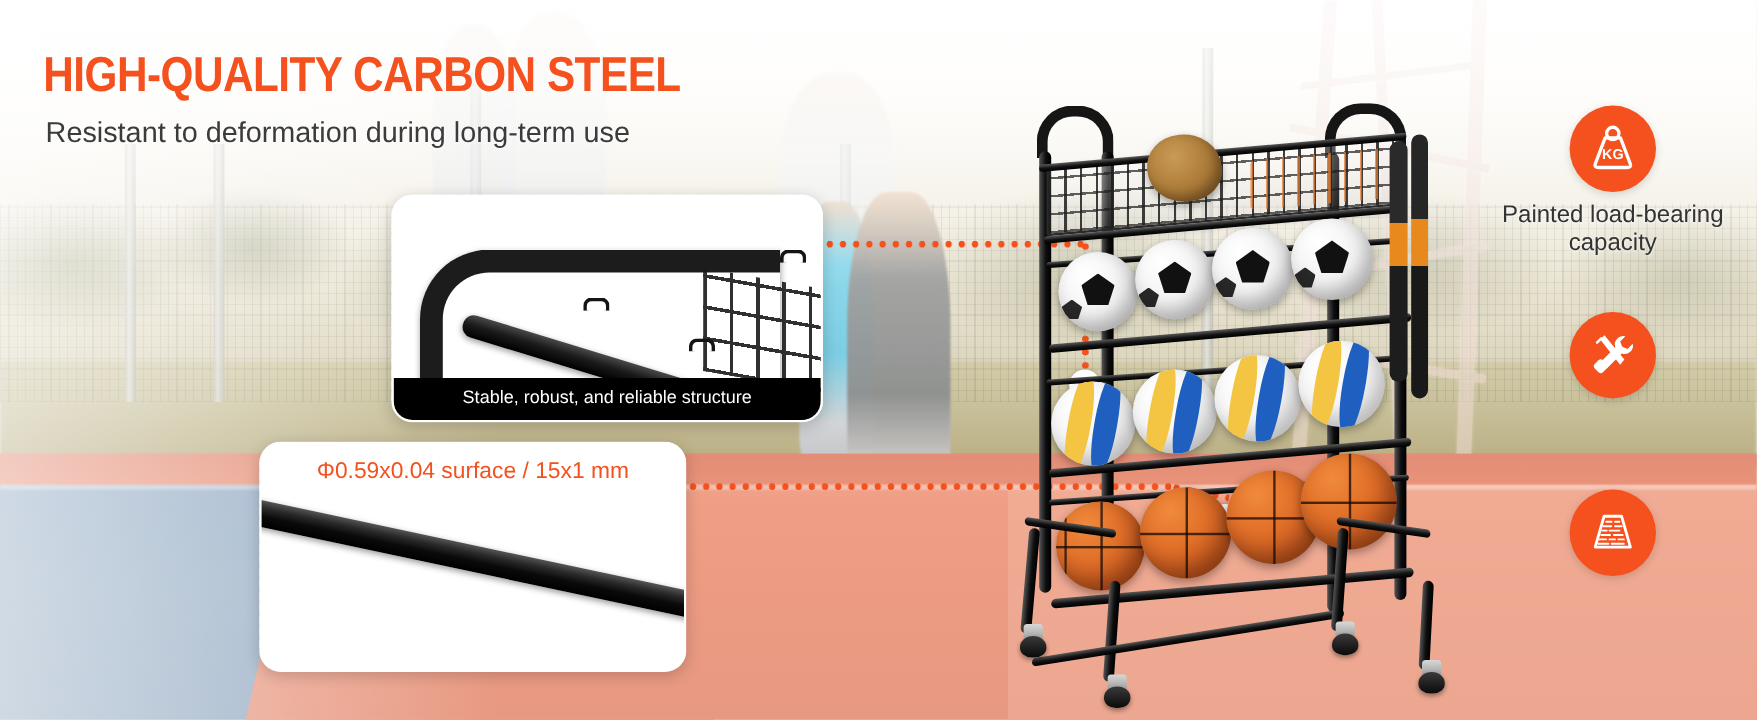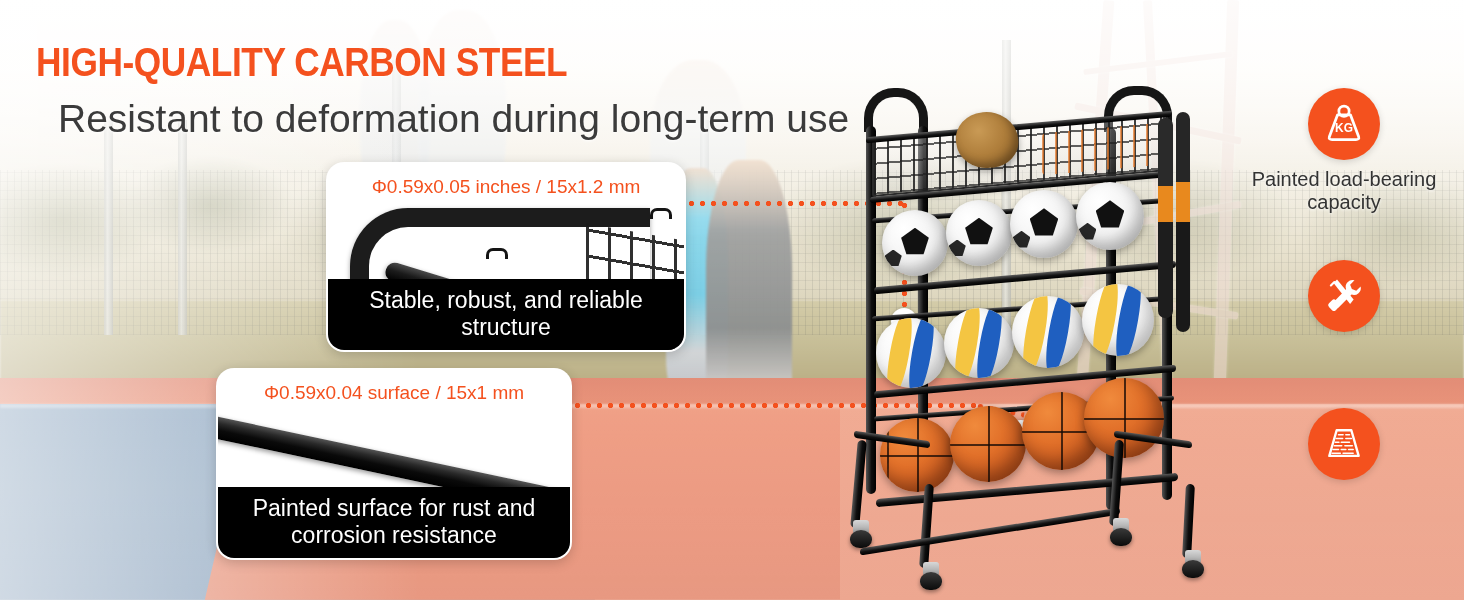--- a/index.html
+++ b/index.html
@@ -117,25 +117,24 @@
     font-weight:700;
     letter-spacing:-0.5px;
     color:#F4511E;
     font-family:"Liberation Sans Narrow","Liberation Sans", sans-serif;
     transform:scaleX(.86); transform-origin:left center;
     white-space:nowrap;
     text-shadow:0 1px 2px rgba(255,255,255,.9);
   }
   .subline {
     position:absolute; left:38px; top:98px;
-    font-size:39px; line-height:1.1;
+    font-size:24px; line-height:1.1;
     color:#3b3b3b;
     white-space:nowrap;
     text-shadow:0 1px 3px rgba(255,255,255,.95);
-    margin-left:20px;
   }
 
   
   .callout {
     position:absolute;
     background:#ffffff;
     border:2px dashed #ffffff;
     border-radius:18px;
     overflow:hidden;
     box-shadow:0 3px 12px rgba(0,0,0,.18);
@@ -145,21 +144,21 @@
     text-align:center;
     color:#F4511E;
     font-size:19px;
     white-space:nowrap;
   }
   .callout .photo { position:absolute; left:0; right:0; top:0; bottom:0; overflow:hidden; }
   .callout .caption {
     position:absolute; left:0; right:0; bottom:0;
     background:#000000;
     color:#ffffff;
-    font-size:23px;
+    font-size:15px;
     line-height:1.15;
     text-align:center;
     padding:8px 14px 10px;
   }
 
   
   .tube-bend {
     position:absolute;
     border:19px solid #1c1c1c;
     border-right:none; border-bottom:none;
@@ -454,31 +453,29 @@
 
   <div class="callout" style="left:326px; top:162px; width:360px; height:190px;">
     <div class="photo">
       <div class="tube-bend" style="left:22px; top:44px; width:300px; height:150px;"></div>
       <div class="tube-diag" style="left:58px; top:96px; width:330px; transform:rotate(17deg); transform-origin:left center;"></div>
       <div class="grid-bit" style="left:258px; top:68px; width:100px; height:86px; transform:skewY(10deg); opacity:.9;"></div>
       <div class="clip" style="left:158px; top:84px;"></div>
       <div class="clip" style="left:246px; top:118px;"></div>
       <div class="clip" style="left:322px; top:44px;"></div>
     </div>
-    <div class="spec">Φ0.59x0.05 inches / 15x1.2 mm</div>
     <div class="caption">Stable, robust, and reliable structure</div>
   </div>
 
   <div class="callout" style="left:216px; top:368px; width:356px; height:192px;">
     <div class="photo">
       <div class="tube-diag" style="left:-14px; top:44px; width:400px; height:22px; transform:rotate(12deg); transform-origin:left center;
                   background:linear-gradient(180deg,#555 0%,#2a2a2a 28%,#0a0a0a 60%,#000 100%);"></div>
     </div>
     <div class="spec">Φ0.59x0.04 surface / 15x1 mm</div>
-    <div class="caption">Painted surface for rust and corrosion resistance</div>
   </div>
 
   <div class="features">
 
     <div class="feature" style="left:0; top:0;">
       <div class="circle">
         <svg width="44" height="44" viewBox="0 0 48 48" aria-hidden="true">
           <circle cx="24" cy="10" r="5.6" fill="none" stroke="#fff" stroke-width="3"></circle>
           <path d="M17 14 L31 14 L40 38 Q41 41 37 41 L11 41 Q7 41 8 38 Z" fill="none" stroke="#fff" stroke-width="3" stroke-linejoin="round"></path>
           <text x="24" y="33" text-anchor="middle" font-family="Liberation Sans, sans-serif" font-size="13" font-weight="bold" fill="#fff">KG</text>

